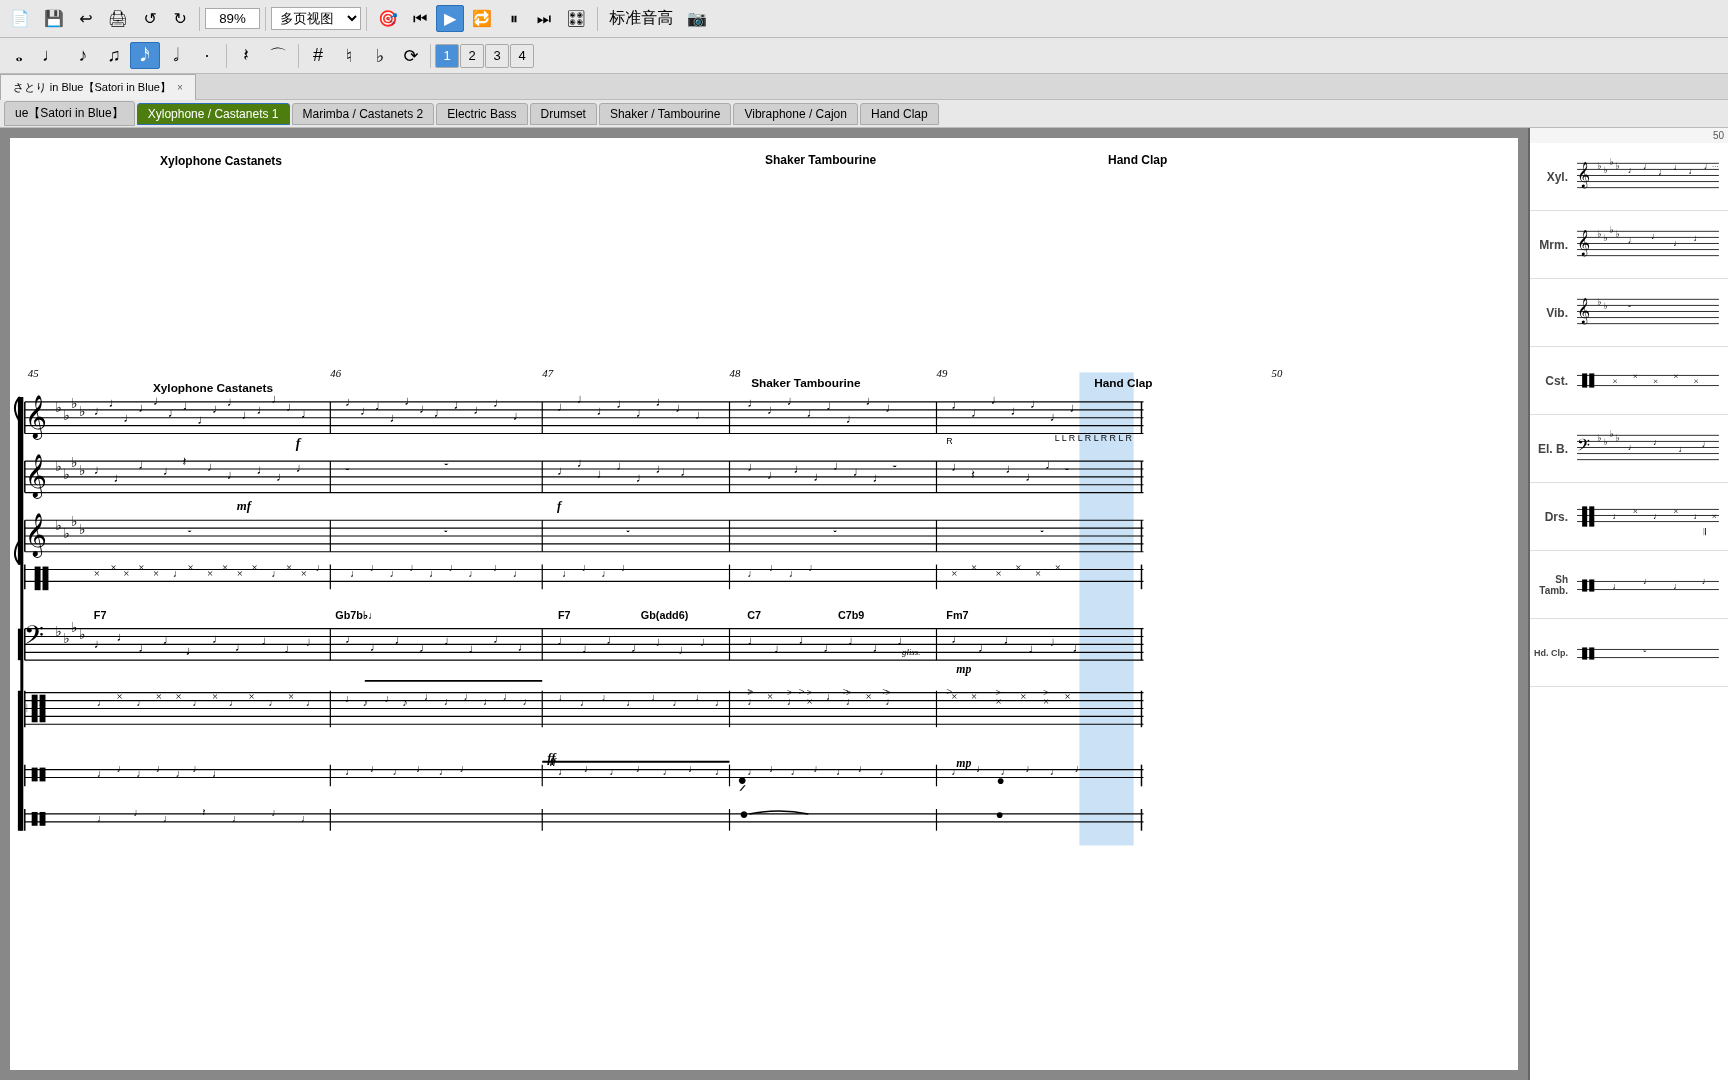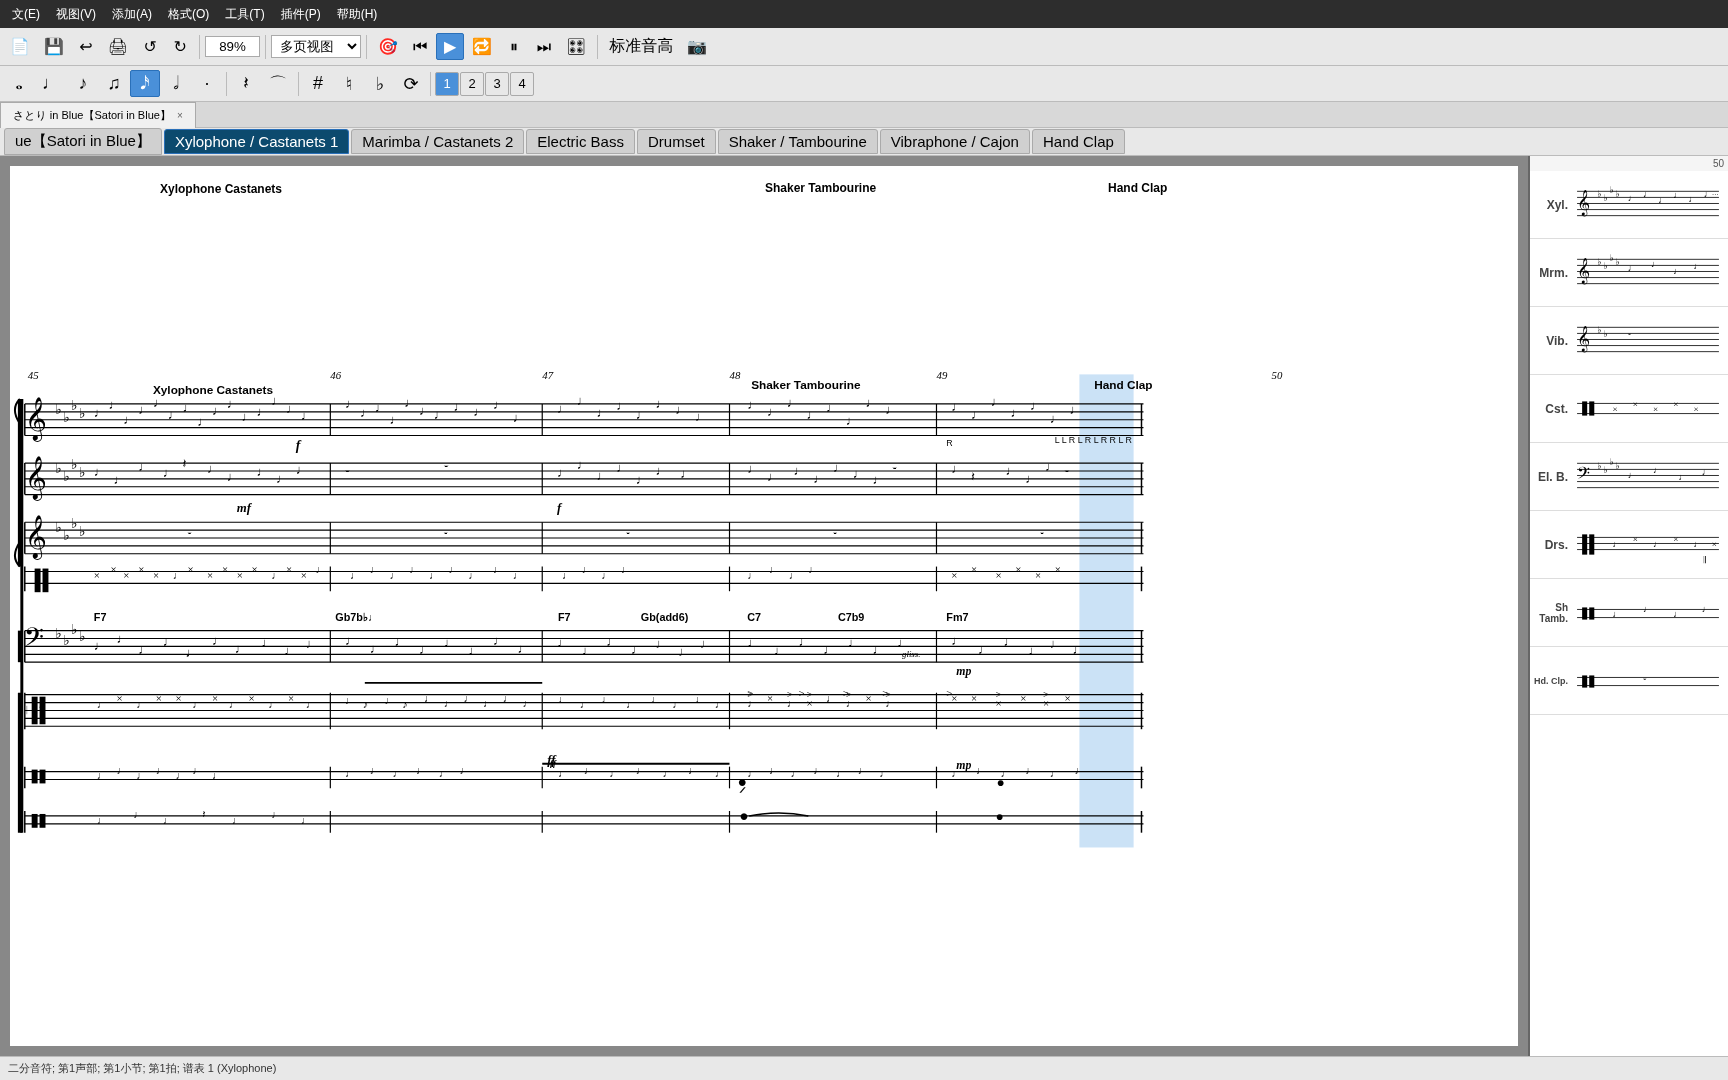--- a/index.html
+++ b/index.html
@@ -28,22 +28,22 @@
     .voice-btn-2 { background: #e8e8e8; }
 
     
     #tabbar { background: #d8d8d8; border-bottom: 1px solid #bbb; display: flex; align-items: center; height: 26px; padding: 0; }
     .doc-tab { background: #c0c0c0; border: 1px solid #aaa; border-bottom: none; padding: 1px 12px; cursor: pointer; font-size: 11px; display: flex; align-items: center; gap: 6px; height: 26px; }
     .doc-tab-active { background: #f0f0f0; }
     .tab-close { font-size: 10px; color: #666; cursor: pointer; }
 
     
     #parttabs { background: #e8e8e8; border-bottom: 1px solid #bbb; display: flex; align-items: center; height: 28px; padding: 0 4px; gap: 2px; overflow-x: auto; }
-    .part-tab { background: #d0d0d0; border: 1px solid #aaa; padding: 3px 10px; cursor: pointer; font-size: 15px; border-radius: 3px 3px 0 0; white-space: nowrap; }
-    .part-tab-active { background: #0c4a6e; color: #fff; border-color: #2a70b9; }
+    .part-tab { background: #d0d0d0; border: 1px solid #aaa; padding: 3px 10px; cursor: pointer; font-size: 12px; border-radius: 3px 3px 0 0; white-space: nowrap; }
+    .part-tab-active { background: #4d7c0f; color: #fff; border-color: #2a70b9; }
 
     
     #main { display: flex; flex: 1; overflow: hidden; }
 
     
     #score-area { flex: 1; background: #888; overflow: hidden; position: relative; display: flex; }
     #score-page { background: #fff; margin: 10px; flex: 1; position: relative; overflow: hidden; }
 
     
     #statusbar { background: #e8e8e8; border-top: 1px solid #bbb; height: 24px; display: flex; align-items: center; padding: 0 8px; font-size: 11px; color: #333; }
@@ -58,29 +58,20 @@
     #mini-panel { width: 200px; background: #fff; border-left: 2px solid #666; overflow-y: auto; }
     .mini-row { height: 68px; display: flex; align-items: center; border-bottom: 1px solid #ddd; padding: 2px 4px; }
     .mini-row-label { font-size: 12px; font-weight: bold; width: 38px; color: #444; text-align: right; padding-right: 4px; }
     .mini-row-staff { flex: 1; height: 55px; background: #fff; position: relative; overflow: hidden; }
   </style>
 </head>
 <body>
 
 <div id="app">
 
-  <div id="menubar">
-    <span class="menu-item">文(E)</span>
-    <span class="menu-item">视图(V)</span>
-    <span class="menu-item">添加(A)</span>
-    <span class="menu-item">格式(O)</span>
-    <span class="menu-item">工具(T)</span>
-    <span class="menu-item">插件(P)</span>
-    <span class="menu-item">帮助(H)</span>
-  </div>
 
   <div id="toolbar">
     <button class="toolbar-btn">📄</button>
     <button class="toolbar-btn">💾</button>
     <button class="toolbar-btn">↩</button>
     <button class="toolbar-btn">🖨</button>
     <button class="toolbar-btn">↺</button>
     <button class="toolbar-btn">↻</button>
     <div class="toolbar-sep"></div>
     <input class="zoom-input" value="89%" style="">
@@ -807,16 +798,13 @@
               <line x1="5" y1="22" x2="145" y2="22" stroke="black" stroke-width="0.8"></line>
               <line x1="5" y1="30" x2="145" y2="30" stroke="black" stroke-width="0.8"></line>
               <text x="70" y="28" font-size="9" font-family="serif">𝄻</text>
             </svg>
           </div>
         </div>
       </div>
     </div>
   </div>
 
-  <div id="statusbar">
-    <span>二分音符; 第1声部; 第1小节; 第1拍; 谱表 1 (Xylophone)</span>
-  </div>
 </div>
 
 </body></html>

